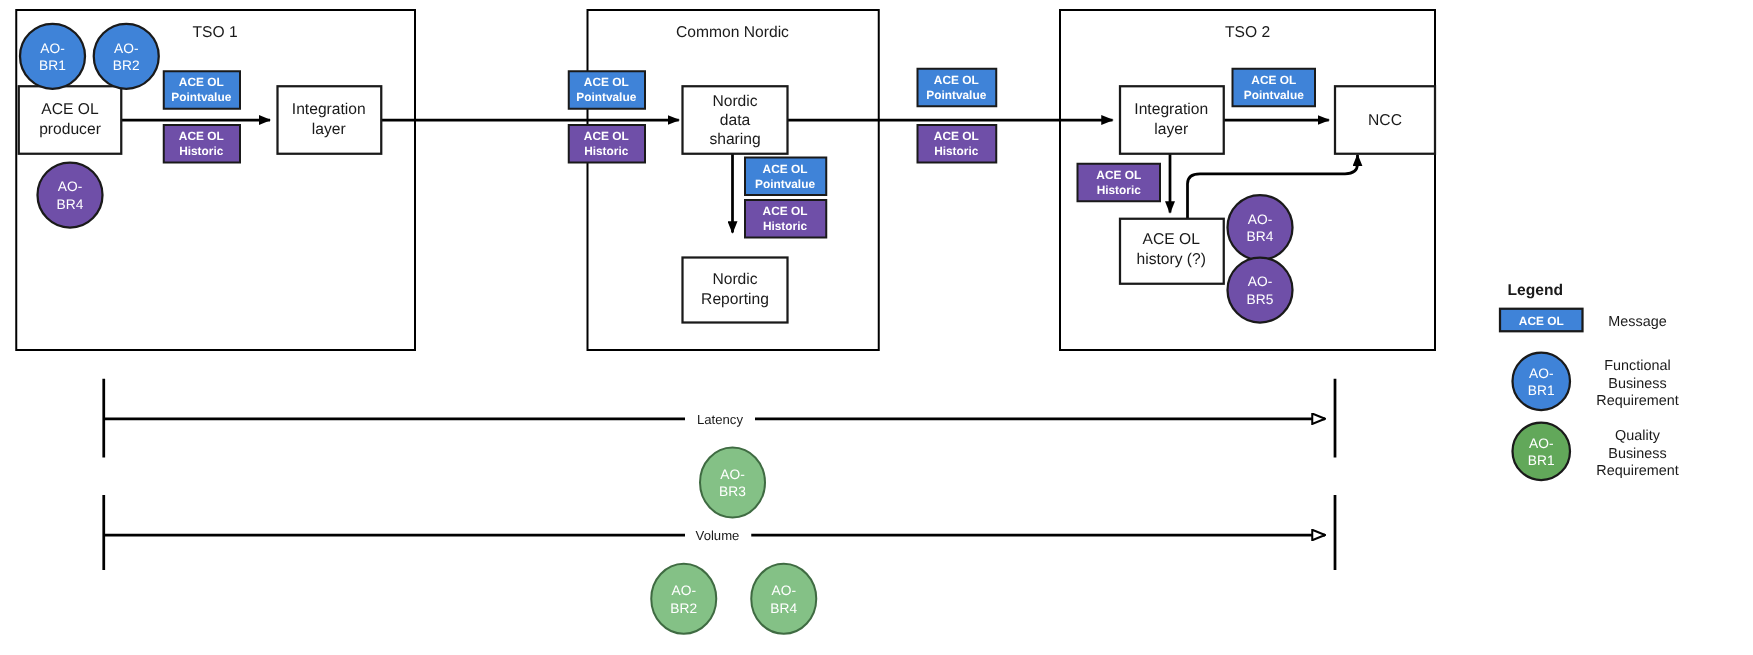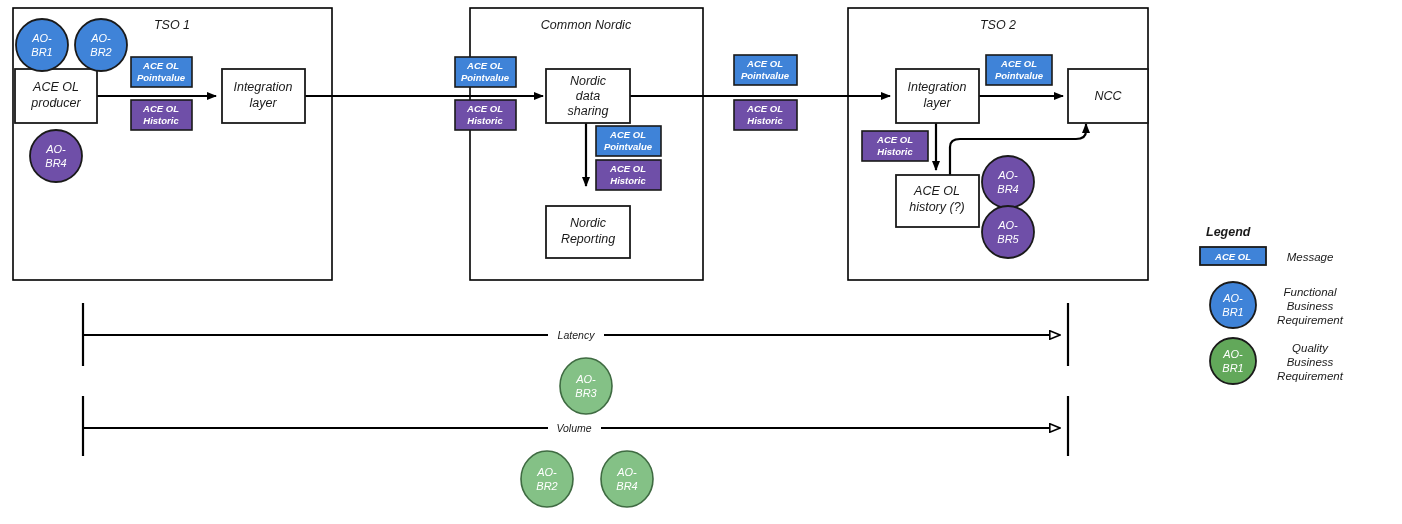--- a/index.html
+++ b/index.html
@@ -1,18 +1,18 @@
 <!DOCTYPE html>
 <html><head>
 <meta charset="utf-8">
 <style>
   html,body{margin:0;padding:0;background:#ffffff;}
   body{width:1402px;height:524px;position:relative;overflow:hidden;
        font-family:"Liberation Sans","DejaVu Sans",sans-serif;color:#1a1a1a;}
-  #stage{position:absolute;left:0;top:0;width:1402px;height:524px;font-style:italic;}
+  #stage{position:absolute;left:0;top:0;width:1402px;height:524px;}
   svg#canvas{position:absolute;left:0;top:0;width:1402px;height:524px;}
 
   .grp-title{font-size:12.5px;fill:#1a1a1a;text-anchor:middle;dominant-baseline:middle;}
   .node-text{font-size:12.5px;fill:#1a1a1a;text-anchor:middle;}
   .msg-text{font-size:9.5px;fill:#ffffff;text-anchor:middle;font-weight:bold;}
   .circ-text{font-size:11px;fill:#ffffff;text-anchor:middle;font-weight:normal;}
   .axis-text{font-size:10.5px;fill:#1a1a1a;text-anchor:middle;}
   .legend-title{font-size:12.5px;fill:#1a1a1a;font-weight:bold;text-anchor:start;}
   .legend-text{font-size:11.5px;fill:#1a1a1a;text-anchor:middle;}
 

